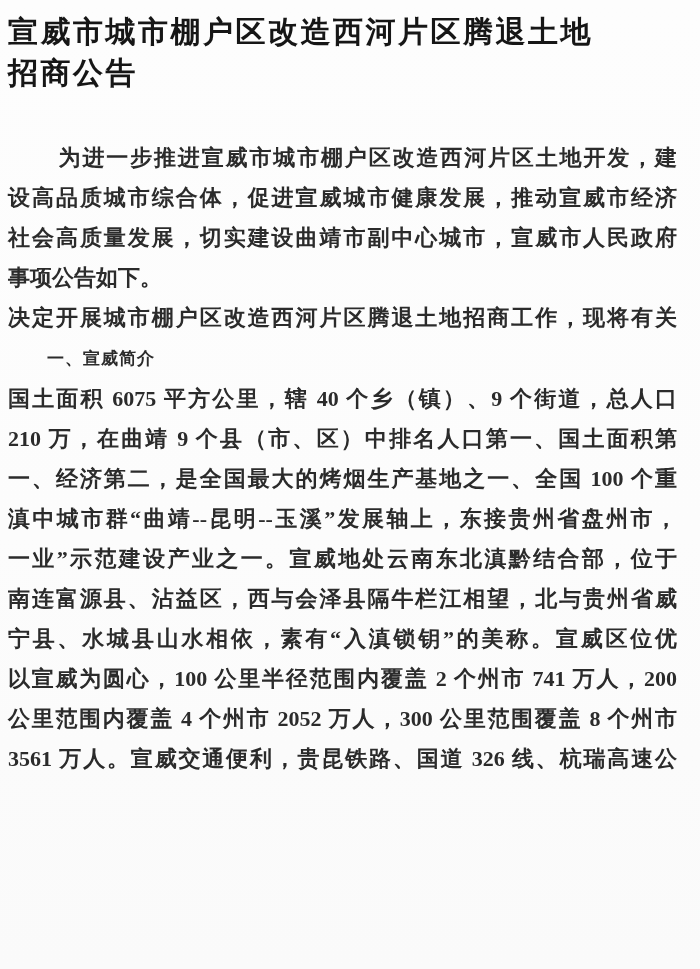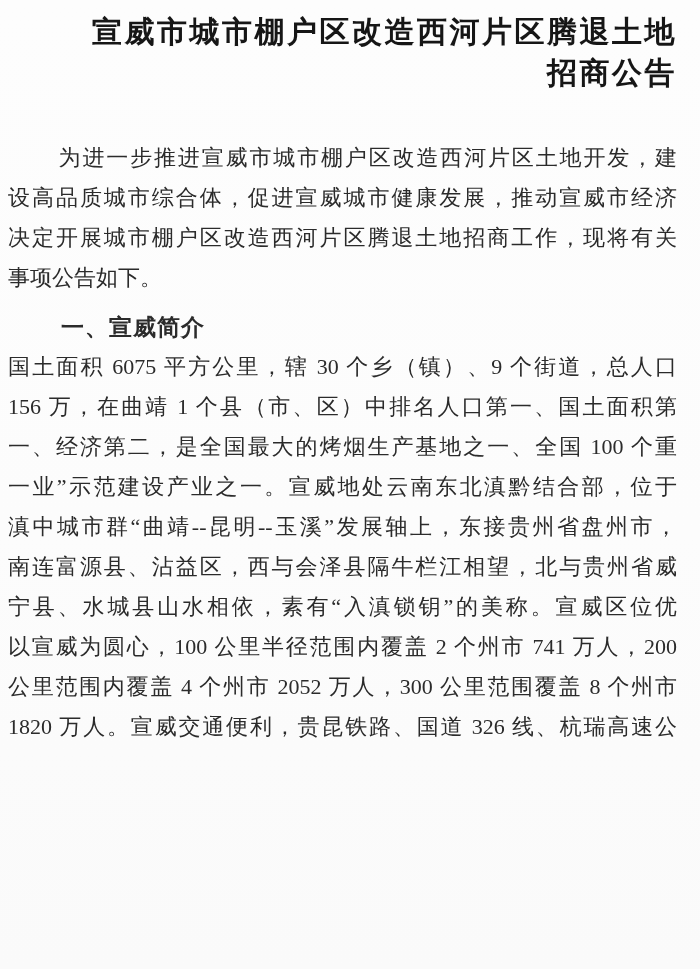--- a/index.html
+++ b/index.html
@@ -12,73 +12,74 @@
     width: 700px;
     height: 969px;
     margin: 0 auto;
     box-sizing: border-box;
     padding: 11px 23px 0 8px;
     background: linear-gradient(180deg, #fdfdfd 0%, #fcfcfc 55%, #fafafa 100%);
     font-family: "Liberation Serif", "DejaVu Serif", serif;
     overflow: hidden;
   }
   .doc-title {
-    text-align: right;
+    text-align: left;
     font-weight: 700;
     font-size: 30px;
     line-height: 41px;
     letter-spacing: 2.5px;
     margin-bottom: 45px;
   }
   .doc-body {
     font-size: 22px;
     line-height: 40px;
   }
-  .para { margin: 0; }
+  .para { margin: 0; font-weight: bold; }
   .para .line {
     text-align: justify;
     text-align-last: justify;
   }
   .para .line.indent { text-indent: 2.3em; }
   .para .line.short-last { text-align-last: left; }
   .para.heading {
-    margin-top: 9px;
+    margin-top: 1px;
     font-family: "Liberation Sans", "DejaVu Sans", sans-serif;
     font-weight: 700;
-    font-size: 23px;
+    font-size: 17px;
   }
   .para.heading .line {
     text-align-last: left;
     letter-spacing: 1px;
   }
 </style>
 </head>
 <body>
 
 <div class="page">
   <div class="doc-title" style="color: rgb(22, 22, 22);">
     <div class="title-line">宣威市城市棚户区改造西河片区腾退土地</div>
     <div class="title-line">招商公告</div>
   </div>
   <div class="doc-body" style="color: rgb(43, 43, 43);">
       <div class="para body">
         <div class="line indent">为进一步推进宣威市城市棚户区改造西河片区土地开发，建</div>
         <div class="line">设高品质城市综合体，促进宣威城市健康发展，推动宣威市经济</div>
+        <div class="line">社会高质量发展，切实建设曲靖市副中心城市，宣威市人民政府</div>
+        <div class="line short-last">事项公告如下。</div>
         <div class="line">决定开展城市棚户区改造西河片区腾退土地招商工作，现将有关</div>
-        <div class="line short-last">事项公告如下。</div>
       </div>
       <div class="para heading">
         <div class="line indent short-last">一、宣威简介</div>
       </div>
       <div class="para body">
-        <div class="line">国土面积 6075 平方公里，辖 30 个乡（镇）、9 个街道，总人口</div>
-        <div class="line">156 万，在曲靖 1 个县（市、区）中排名人口第一、国土面积第</div>
+        <div class="line">国土面积 6075 平方公里，辖 40 个乡（镇）、9 个街道，总人口</div>
+        <div class="line">210 万，在曲靖 9 个县（市、区）中排名人口第一、国土面积第</div>
         <div class="line">一、经济第二，是全国最大的烤烟生产基地之一、全国 100 个重</div>
+        <div class="line">滇中城市群“曲靖--昆明--玉溪”发展轴上，东接贵州省盘州市，</div>
         <div class="line">一业”示范建设产业之一。宣威地处云南东北滇黔结合部，位于</div>
-        <div class="line">滇中城市群“曲靖--昆明--玉溪”发展轴上，东接贵州省盘州市，</div>
         <div class="line">南连富源县、沾益区，西与会泽县隔牛栏江相望，北与贵州省威</div>
         <div class="line">宁县、水城县山水相依，素有“入滇锁钥”的美称。宣威区位优</div>
         <div class="line">以宣威为圆心，100 公里半径范围内覆盖 2 个州市 741 万人，200</div>
         <div class="line">公里范围内覆盖 4 个州市 2052 万人，300 公里范围覆盖 8 个州市</div>
-        <div class="line">1820 万人。宣威交通便利，贵昆铁路、国道 326 线、杭瑞高速公</div>
+        <div class="line">3561 万人。宣威交通便利，贵昆铁路、国道 326 线、杭瑞高速公</div>
       </div>
     </div>
 </div>
 
 </body></html>

